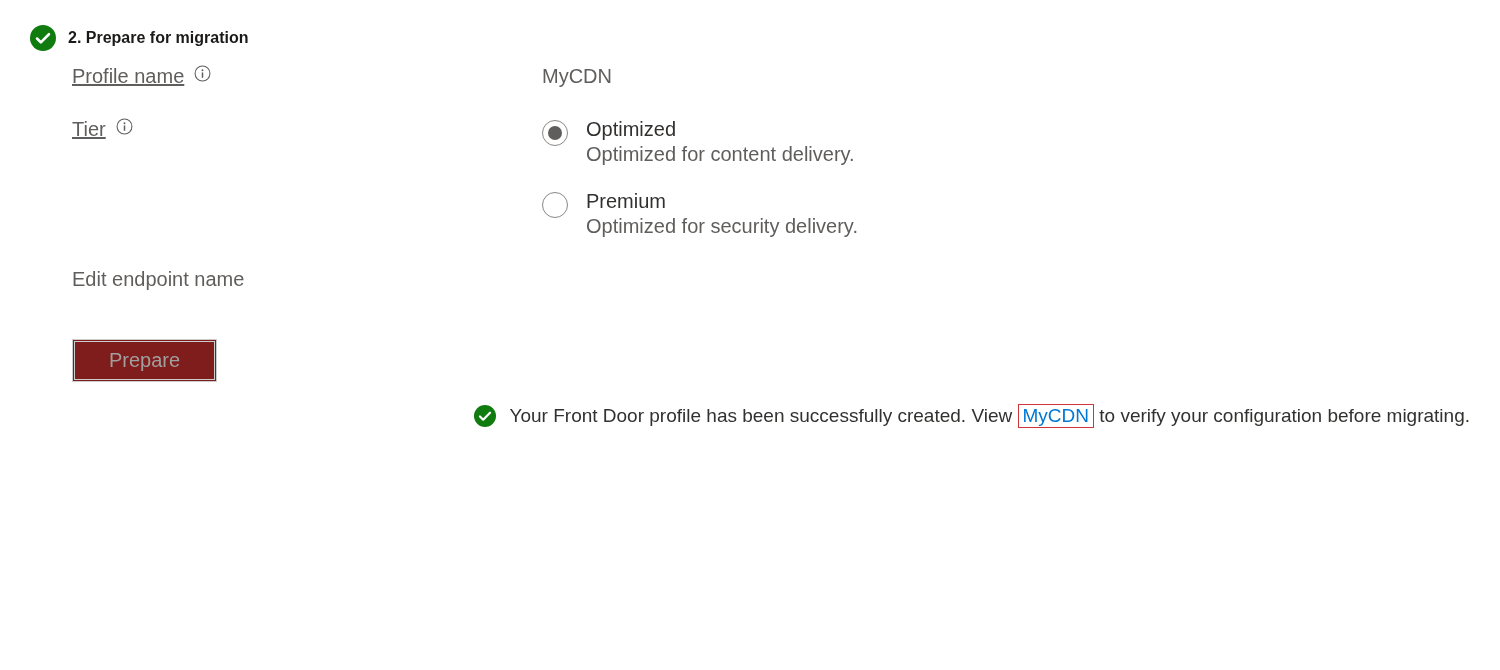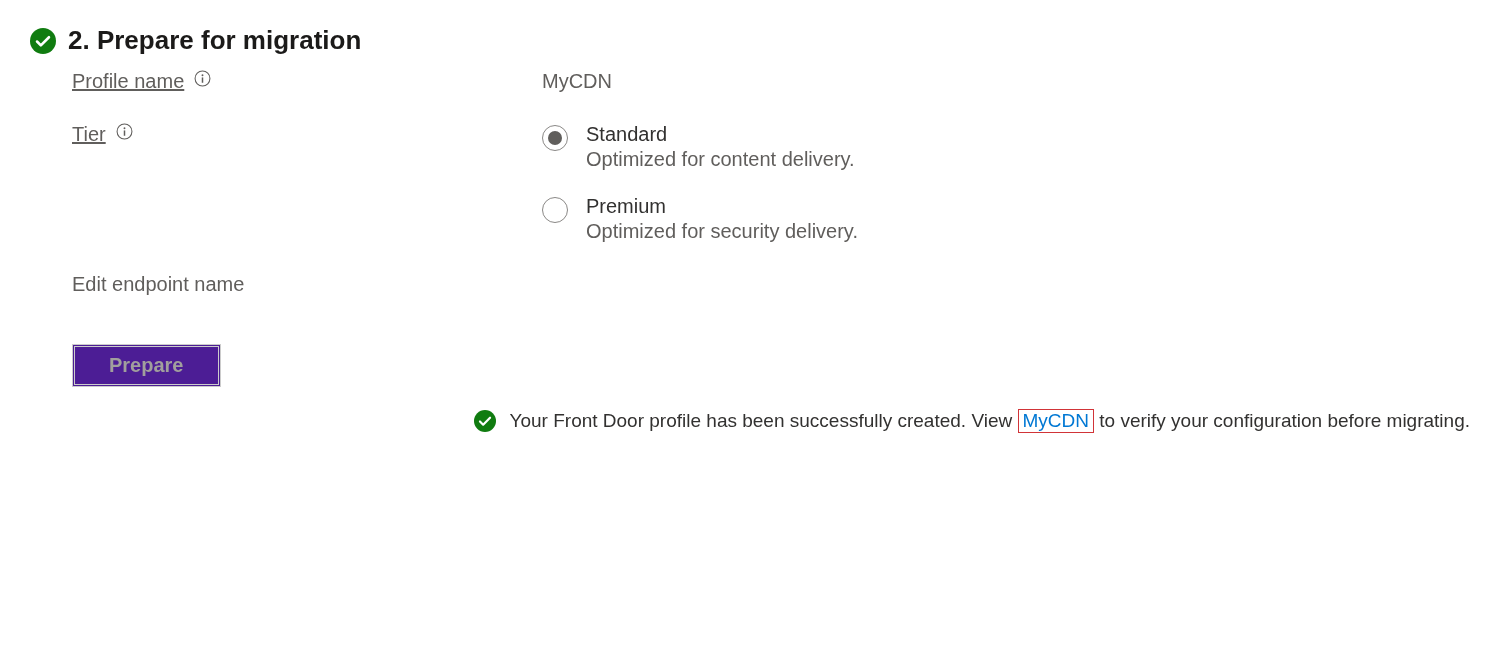--- a/index.html
+++ b/index.html
@@ -21,21 +21,21 @@
       width: 26px;
       height: 26px;
       flex-shrink: 0;
     }
     .check-circle-sm {
       width: 22px;
       height: 22px;
       flex-shrink: 0;
     }
     .section-title {
-      font-size: 26px;
+      font-size: 16px;
       font-weight: 600;
       color: #1b1a19;
     }
     .content-block {
       margin-left: 42px;
     }
     .description {
       font-size: 20px;
       color: #323130;
       line-height: 1.5;
@@ -104,28 +104,27 @@
       font-size: 20px;
       margin-bottom: 2px;
     }
     .radio-text .radio-desc {
       color: #605e5c;
       font-size: 20px;
     }
     .prepare-btn {
       display: inline-block;
       border: 3px double #ccc;
-      background: #4c1d95;
+      background: #7f1d1d;
       color: #a19f9d;
       font-size: 20px;
       padding: 7px 34px;
       cursor: default;
       margin-top: 18px;
       margin-bottom: 22px;
-      font-weight: bold;
     }
     .status-row {
       display: flex;
       align-items: center;
       gap: 14px;
       justify-content: flex-end;
     }
     .status-text {
       font-size: 19px;
       color: #323130;
@@ -178,21 +177,21 @@
             <circle cx="8" cy="8" r="7" stroke="#605e5c" stroke-width="1" fill="none"></circle>
             <circle cx="8" cy="5" r="0.9" fill="#605e5c"></circle>
             <rect x="7.3" y="7" width="1.4" height="5" fill="#605e5c"></rect>
           </svg>
       </span>
     </div>
     <div class="radio-group">
       <div class="radio-option">
         <div class="radio-btn selected"></div>
         <div class="radio-text">
-          <div class="radio-label">Standard</div>
+          <div class="radio-label">Optimized</div>
           <div class="radio-desc">Optimized for content delivery.</div>
         </div>
       </div>
       <div class="radio-option">
         <div class="radio-btn"></div>
         <div class="radio-text">
           <div class="radio-label">Premium</div>
           <div class="radio-desc">Optimized for security delivery.</div>
         </div>
       </div>

